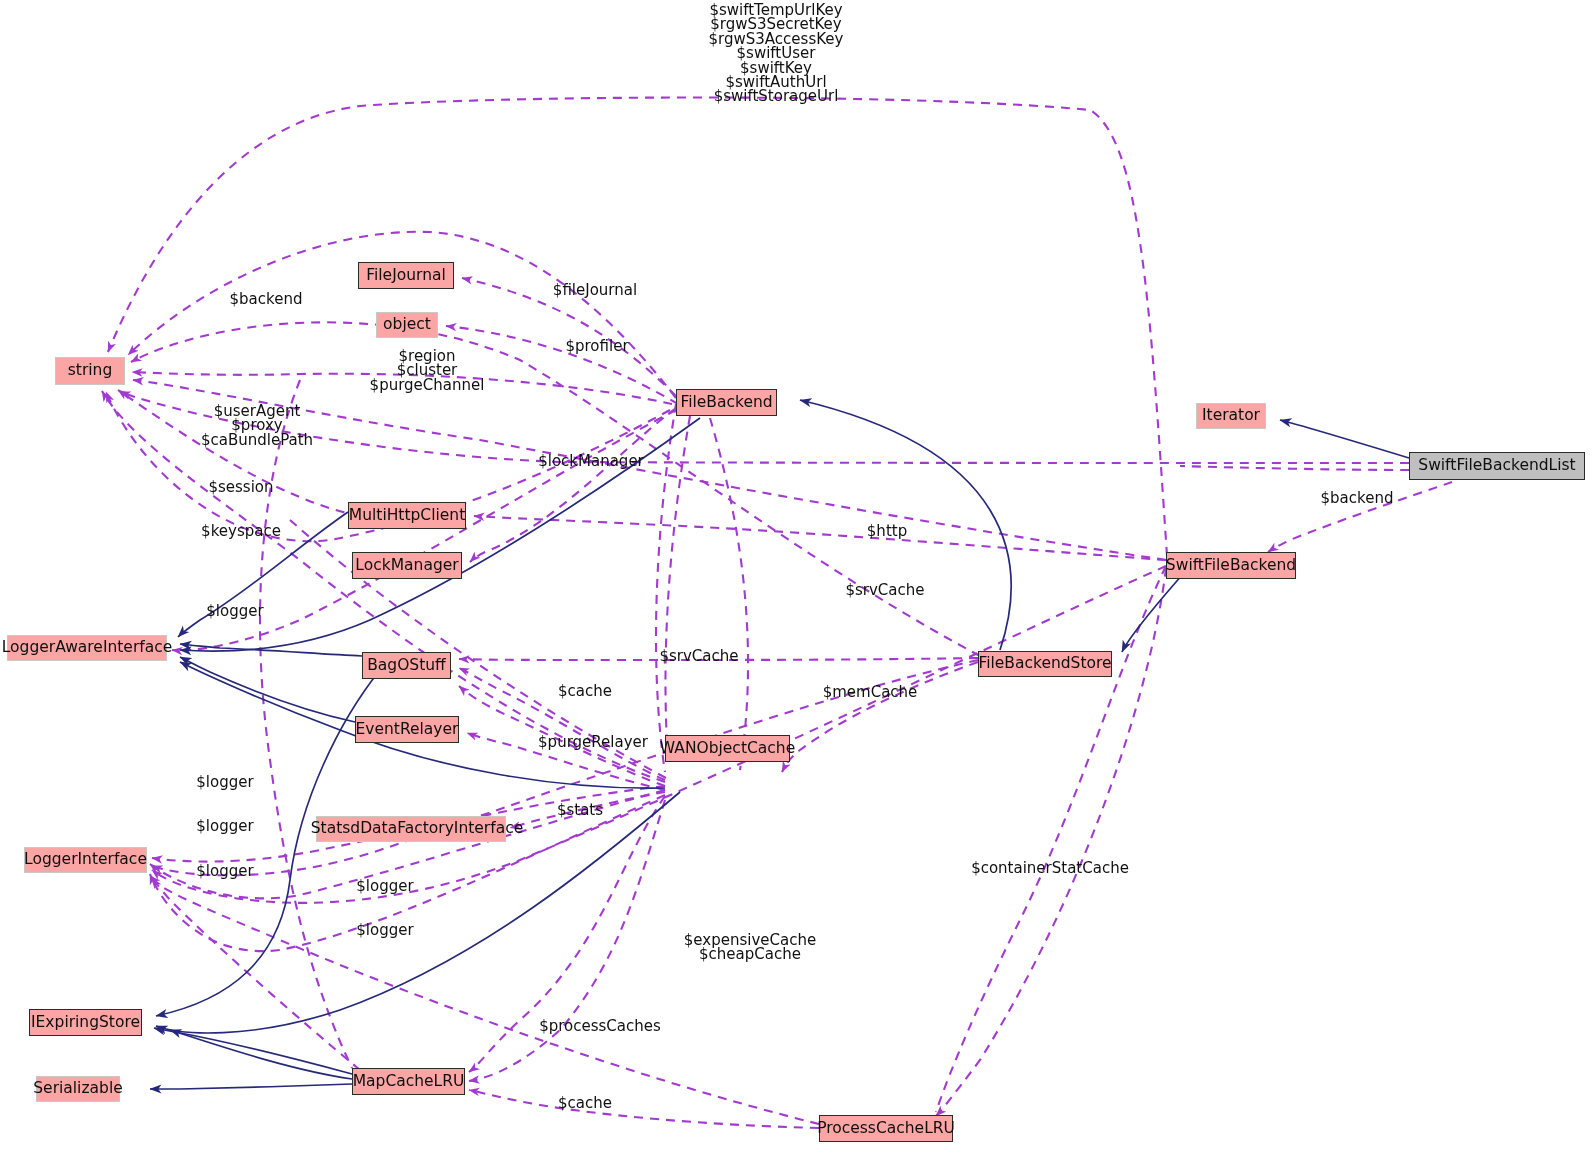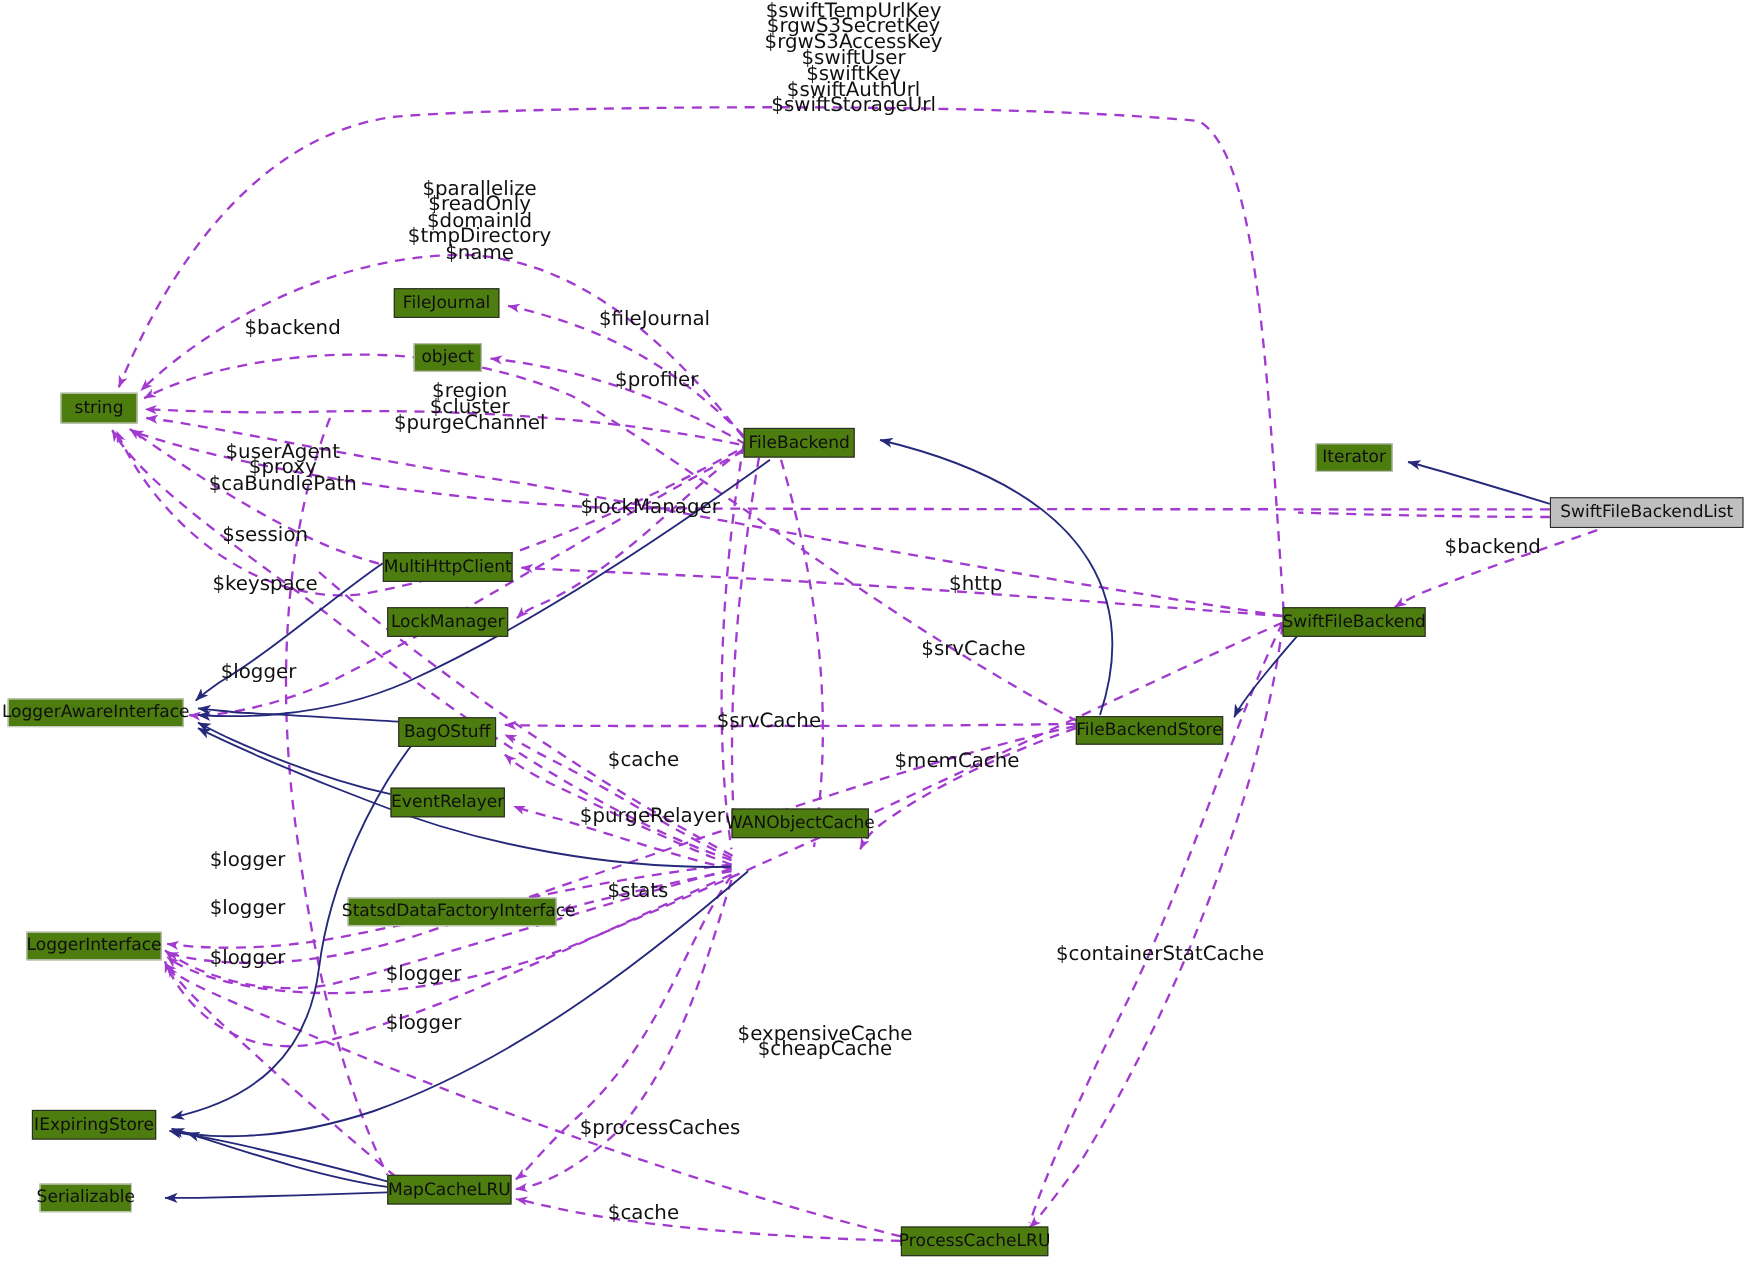--- a/index.html
+++ b/index.html
@@ -23,39 +23,39 @@
   }
   .node {
     position: absolute;
     box-sizing: border-box;
     display: flex;
     align-items: center;
     justify-content: center;
     font-size: 15.5px;
     color: #0f0f0f;
     white-space: nowrap;
-    background: #4d7c0f;
+    background: #fca5a5;
     line-height: 1;
   }
   
   .node.cls {
     border: 1.6px solid #2b2b2b;
   }
   
   .node.iface {
     border: 1.1px solid #c8c8c8;
   }
   
   .node.current {
     border: 1.6px solid #2b2b2b;
     background: #bfbfbf;
   }
   .edge-label {
     position: absolute;
-    font-size: 18px;
+    font-size: 15px;
     color: #101010;
     white-space: pre;
     text-align: center;
     line-height: 14.6px;
     background: transparent;
     pointer-events: none;
   }
   .edge-label.multiline { line-height: 14.4px; }
 </style>
 </head>
@@ -255,25 +255,20 @@
   </div>
 
   <div class="edge-label multiline" style="left:660px;top:3px;width:232px;">$swiftTempUrlKey
 $rgwS3SecretKey
 $rgwS3AccessKey
 $swiftUser
 $swiftKey
 $swiftAuthUrl
 $swiftStorageUrl</div>
 
-  <div class="edge-label multiline" style="left:342px;top:165px;width:188px;">$parallelize
-$readOnly
-$domainId
-$tmpDirectory
-$name</div>
 
   <div class="edge-label" style="left:196px;top:292px;width:140px;">$backend</div>
 
   <div class="edge-label" style="left:530px;top:283px;width:130px;">$fileJournal</div>
 
   <div class="edge-label" style="left:542px;top:339px;width:110px;">$profiler</div>
 
   <div class="edge-label multiline" style="left:344px;top:349px;width:166px;">$region
 $cluster
 $purgeChannel</div>

